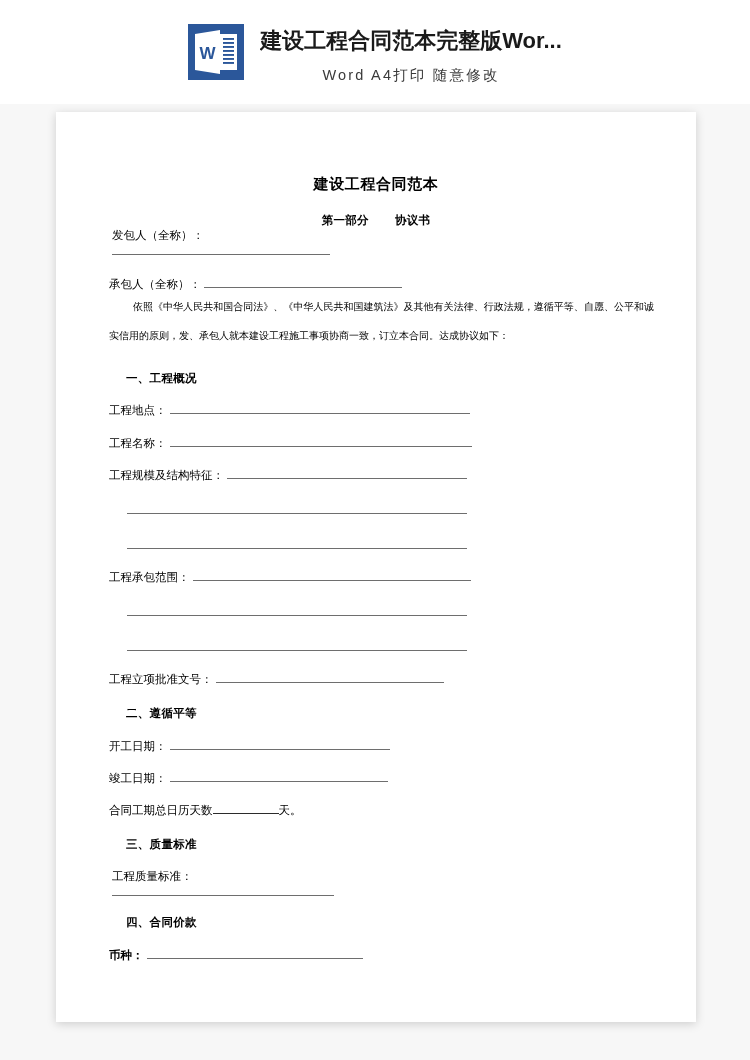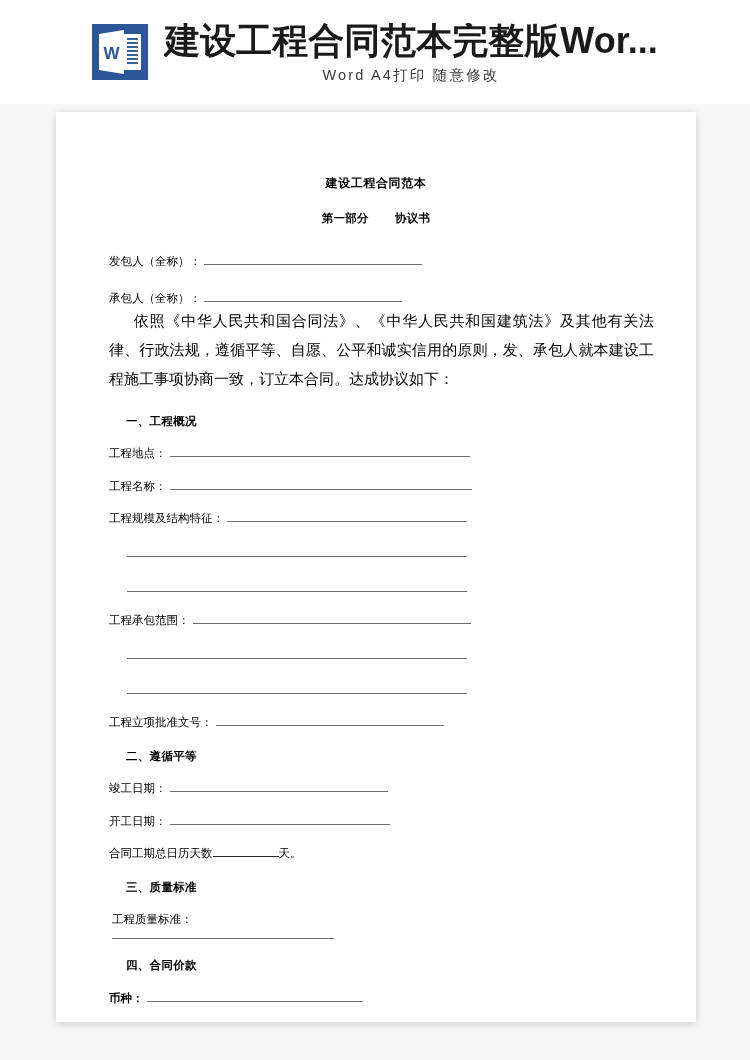--- a/index.html
+++ b/index.html
@@ -42,21 +42,21 @@
     left: 7px;
     top: 6px;
     width: 42px;
     height: 44px;
   }
   .header-texts {
     flex: 0 0 auto;
     max-width: 510px;
   }
   .header-title {
-    font-size: 36px;
+    font-size: 22px;
     font-weight: 700;
     color: #1a1a1a;
     line-height: 36px;
     white-space: nowrap;
     overflow: hidden;
     letter-spacing: 0px;
     font-family: "Liberation Sans", "DejaVu Sans", sans-serif;
   }
   .header-subtitle {
     margin-top: 7px;
@@ -91,21 +91,21 @@
     position: absolute;
     left: 0;
     top: 0;
     width: 640px;
     color: #000;
     font-family: "Liberation Sans", "DejaVu Sans", sans-serif;
   }
 
   .doc-title {
     text-align: center;
-    font-size: 12px;
+    font-size: 15px;
     font-weight: 700;
     margin-top: 63px;
     letter-spacing: 0.6px;
   }
   .doc-subtitle {
     text-align: center;
     font-size: 11.5px;
     font-weight: 700;
     margin-top: 19px;
     letter-spacing: 0.3px;
@@ -141,21 +141,21 @@
   .section-head {
     margin-left: 70px;
     font-size: 11.5px;
     font-weight: 700;
     letter-spacing: 0.3px;
   }
 
   .para {
     margin-left: 53px;
     margin-right: 42px;
-    font-size: 15px;
+    font-size: 10px;
     line-height: 29px;
     text-align: justify;
     text-justify: inter-ideograph;
   }
   .para .indent { display: inline-block; width: 24px; }
 
   .inline-blank {
     display: inline-block;
     border-bottom: 1px solid #2b2b2b;
     width: 66px;
@@ -195,21 +195,21 @@
 <div class="doc-page">
   <div class="doc-body">
 
     <div class="doc-title">建设工程合同范本</div>
 
     <div class="doc-subtitle">
       <span>第一部分</span><span class="gap"></span><span>协议书</span>
     </div>
 
     <div id="party-fields">
-        <div class="field-row" style="margin-top: 27px;">
+        <div class="field-row" style=" flex-direction: column;">
           <span class="field-label">发包人（全称）：</span>
           <span class="rule" style="width: 218px;"></span>
         </div>
         <div class="field-row" style="margin-top: 21px;">
           <span class="field-label">承包人（全称）：</span>
           <span class="rule" style="width: 198px;"></span>
         </div>
       </div>
 
     <div class="para"><span class="indent"></span><span>依照《中华人民共和国合同法》、《中华人民共和国建筑法》及其他有关法律、行政法规，遵循平等、自愿、公平和诚实信用的原则，发、承包人就本建设工程施工事项协商一致，订立本合同。达成协议如下：</span></div>
@@ -234,27 +234,27 @@
           <span class="field-label">工程承包范围：</span>
           <span class="rule" style="width: 278px;"></span>
         </div>
         <div class="blank-row" style="margin-top: 19px;"><span class="rule" style="width: 340px;"></span></div>
         <div class="blank-row" style="margin-top: 19px;"><span class="rule" style="width: 340px;"></span></div>
         <div class="field-row" style="margin-top: 16px;">
           <span class="field-label">工程立项批准文号：</span>
           <span class="rule" style="width: 228px;"></span>
         </div>
         <div class="section-head" style="margin-top: 19px;">二、遵循平等</div>
-        <div class="field-row" style="margin-top: 16px;">
-          <span class="field-label">竣工日期：</span>
-          <span class="rule" style="width: 218px;"></span>
-        </div>
         <div class="field-row" style="margin-top: 17px;">
           <span class="field-label">开工日期：</span>
           <span class="rule" style="width: 220px;"></span>
+        </div>
+        <div class="field-row" style="margin-top: 16px;">
+          <span class="field-label">竣工日期：</span>
+          <span class="rule" style="width: 218px;"></span>
         </div>
         <div class="field-row" style="margin-top: 16px;">
           <span class="field-label">合同工期总日历天数</span>
           <span class="inline-blank"></span>
           <span class="field-label">天。</span>
         </div>
         <div class="section-head" style="margin-top: 19px;">三、质量标准</div>
         <div class="field-row" style="margin-top: 17px; flex-direction: column;">
           <span class="field-label">工程质量标准：</span>
           <span class="rule" style="width: 222px;"></span>

